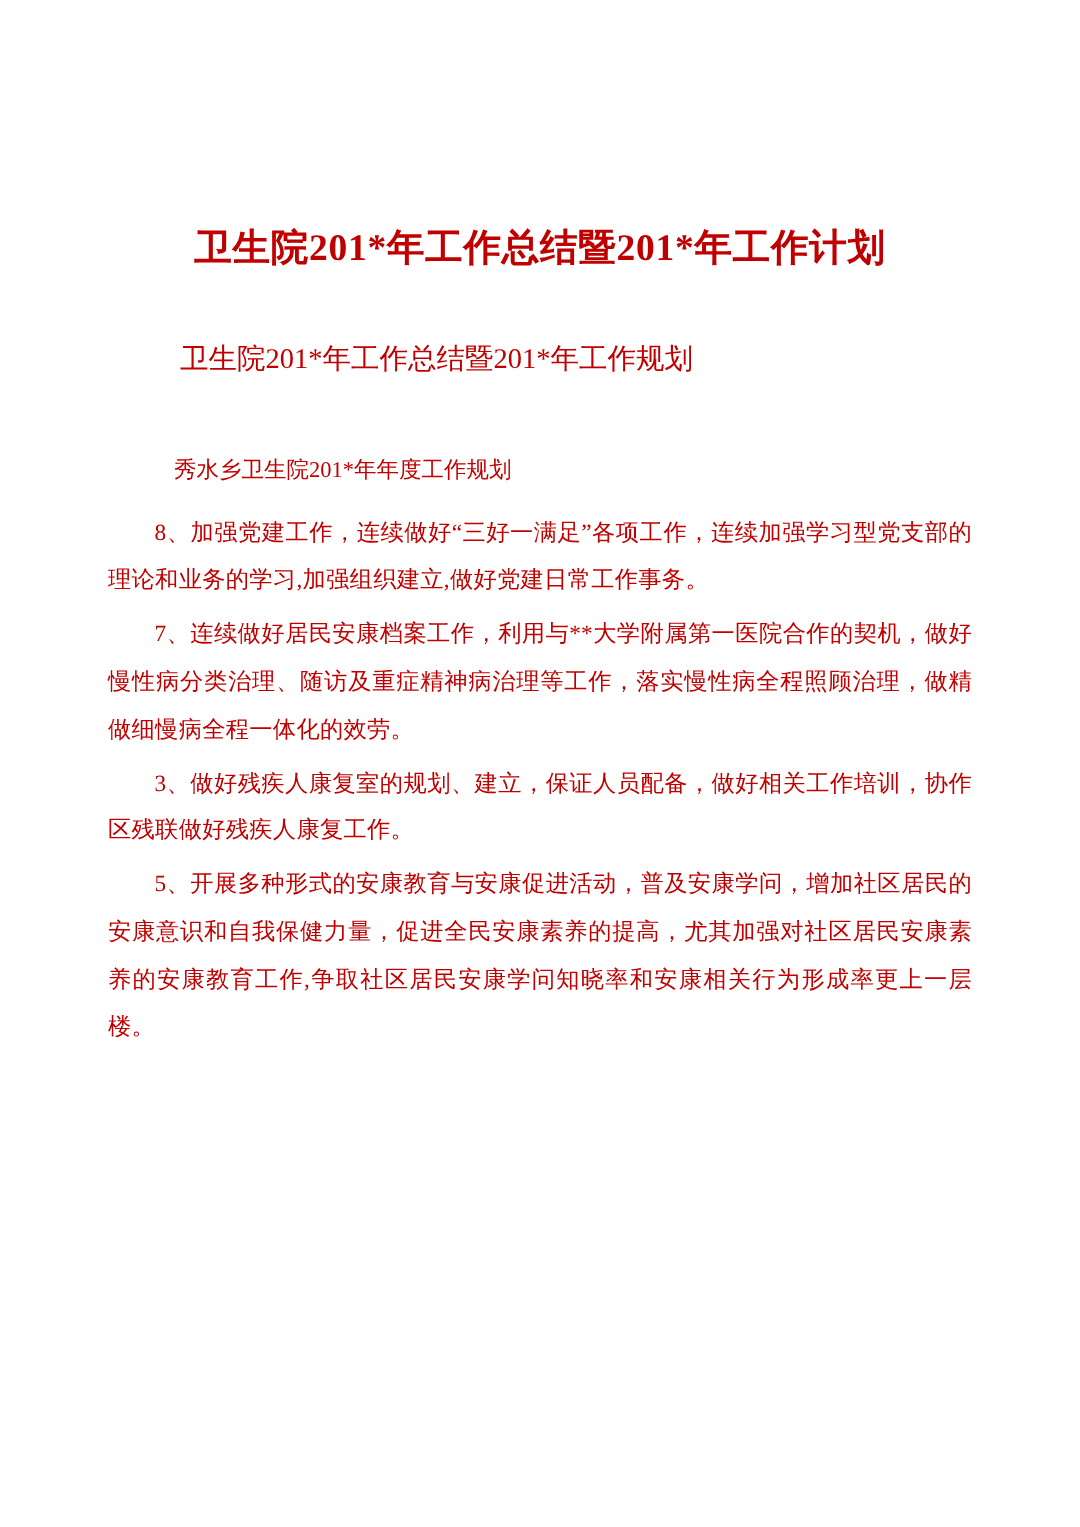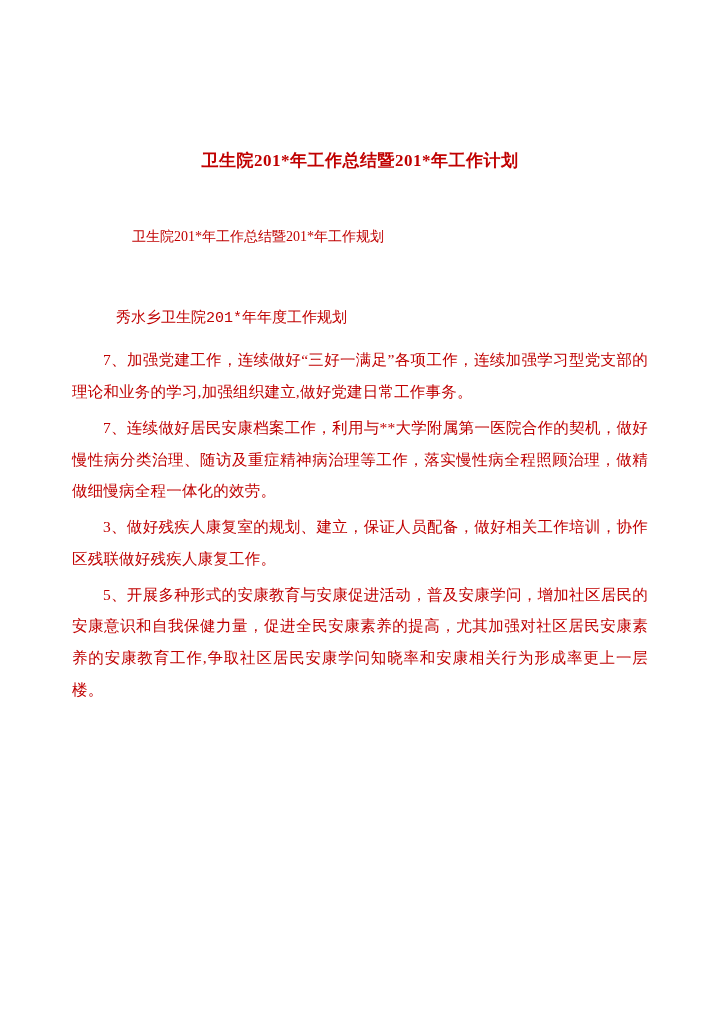--- a/index.html
+++ b/index.html
@@ -17,44 +17,43 @@
   .page {
     position: relative;
     width: 720px;
     height: 1018px;
     box-sizing: border-box;
     padding: 0 72px;
   }
   .doc-title {
     margin: 0;
     padding-top: 150px;
-    font-size: 17px;
+    font-size: 25px;
     font-weight: bold;
     text-align: center;
     letter-spacing: 0.5px;
     color: #c00000;
     line-height: 1.3;
     white-space: nowrap;
   }
   .subtitle {
-    margin: 16px;
+    margin: 4px;
     padding-top: 36px;
     padding-left: 44px;
-    font-size: 14px;
+    font-size: 19px;
     line-height: 1.8;
     color: #c00000;
   }
   .lead {
     margin: 0;
     padding-top: 40px;
     padding-left: 44px;
     font-size: 15px;
     line-height: 1.8;
     color: #c00000;
-    font-family: Liberation Mono, monospace;
   }
   .body-block {
     padding-top: 12px;
   }
   .para {
     margin: 0 0 4px 0;
     font-size: 15.5px;
     line-height: 2.05;
     color: #c00000;
     text-indent: 2em;
@@ -68,19 +67,19 @@
 
 <div class="page">
 
   <h1 class="doc-title">卫生院201*年工作总结暨201*年工作计划</h1>
 
   <p class="subtitle">卫生院201*年工作总结暨201*年工作规划</p>
 
   <p class="lead">秀水乡卫生院201*年年度工作规划</p>
 
   <div class="body-block">
-    <p class="para">7、加强党建工作，连续做好“三好一满足”各项工作，连续加强学习型党支部的理论和业务的学习,加强组织建立,做好党建日常工作事务。</p>
+    <p class="para">8、加强党建工作，连续做好“三好一满足”各项工作，连续加强学习型党支部的理论和业务的学习,加强组织建立,做好党建日常工作事务。</p>
     <p class="para">7、连续做好居民安康档案工作，利用与**大学附属第一医院合作的契机，做好慢性病分类治理、随访及重症精神病治理等工作，落实慢性病全程照顾治理，做精做细慢病全程一体化的效劳。</p>
     <p class="para">3、做好残疾人康复室的规划、建立，保证人员配备，做好相关工作培训，协作区残联做好残疾人康复工作。</p>
     <p class="para">5、开展多种形式的安康教育与安康促进活动，普及安康学问，增加社区居民的安康意识和自我保健力量，促进全民安康素养的提高，尤其加强对社区居民安康素养的安康教育工作,争取社区居民安康学问知晓率和安康相关行为形成率更上一层楼。</p>
   </div>
 
 </div>
 
 </body></html>

